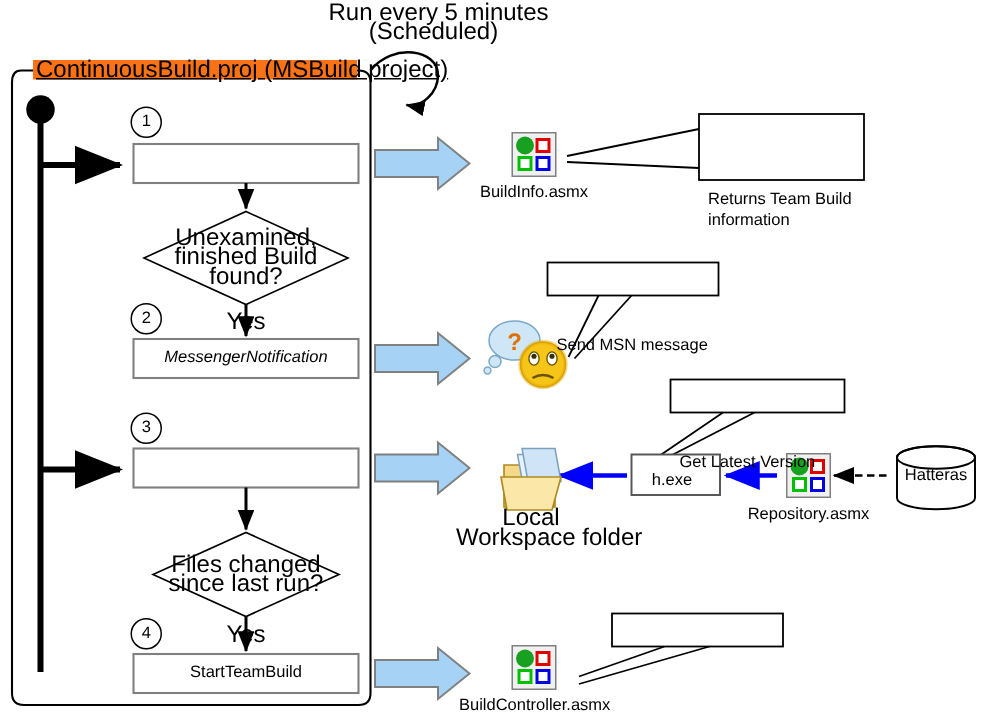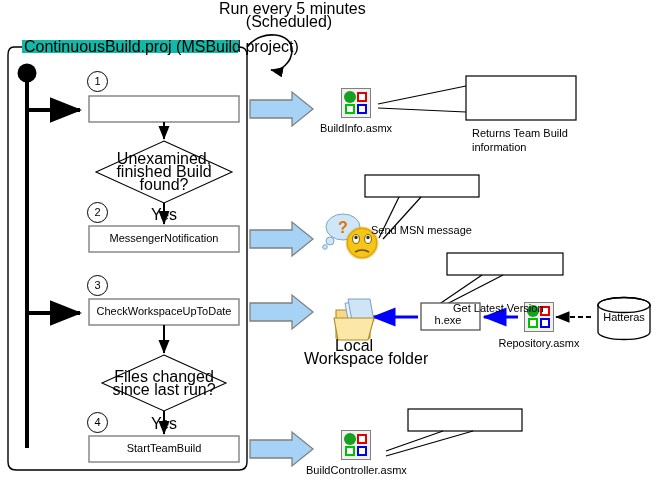--- a/index.html
+++ b/index.html
@@ -218,32 +218,31 @@
     </g>
 
     <g>
       <path d="M 336,310 L 336,338 L 370,338 L 370,315 L 352,315 L 348,310 z" fill="#f5d98a" stroke="#b08a20" stroke-width="1.1"></path>
       <polygon points="345,303 368,303 372,325 349,325" fill="#e8f2fb" stroke="#7aa0c0" stroke-width="1"></polygon>
       <polygon points="348,299 370,299 374,321 352,321" fill="#cfe4f6" stroke="#7aa0c0" stroke-width="1"></polygon>
       <path d="M 334,318 L 374,318 L 368,340 L 338,340 z" fill="#fbe8a8" stroke="#b08a20" stroke-width="1.1"></path>
     </g>
   </svg>
 
-  <div class="lbl" style="left:22px; top:40px; width:212px; text-align:left; background:#14b8a6; padding:0 2px;">ContinuousBuild.proj (MSBuild project)</div>
+  <div class="lbl" style="left:22px; top:40px; width:212px; text-align:left; background:#f97316; padding:0 2px;text-decoration:underline;">ContinuousBuild.proj (MSBuild project)</div>
 
   <div class="lbl" style="left:219px; top:2px; width:140px;">Run every 5 minutes
 (Scheduled)</div>
 
   <div class="stepnum" style="left:87px; top:71px;">1</div>
   <div class="stepnum" style="left:87px; top:202px;">2</div>
   <div class="stepnum" style="left:87px; top:275px;">3</div>
   <div class="stepnum" style="left:87px; top:412px;">4</div>
 
-  <div class="boxtext" style="left:89px; top:232px; width:150px;">MessengerNotification</div>
-  <div class="boxtext" style="left:89px; top:305px; width:150px;">CheckWorkspaceUpToDate</div>
+  <div class="boxtext" style="left:89px; top:232px; width:150px;font-style:italic;">MessengerNotification</div>
   <div class="boxtext" style="left:89px; top:442px; width:150px;">StartTeamBuild</div>
 
   <div class="lbl" style="left:104px; top:152px; width:120px;">Unexamined,
 finished Build
 found?</div>
   <div class="lbl" style="left:144px; top:208px; width:40px;">Yes</div>
 
   <div class="lbl" style="left:104px; top:370px; width:120px;">Files changed
 since last run?</div>
   <div class="lbl" style="left:144px; top:417px; width:40px;">Yes</div>

